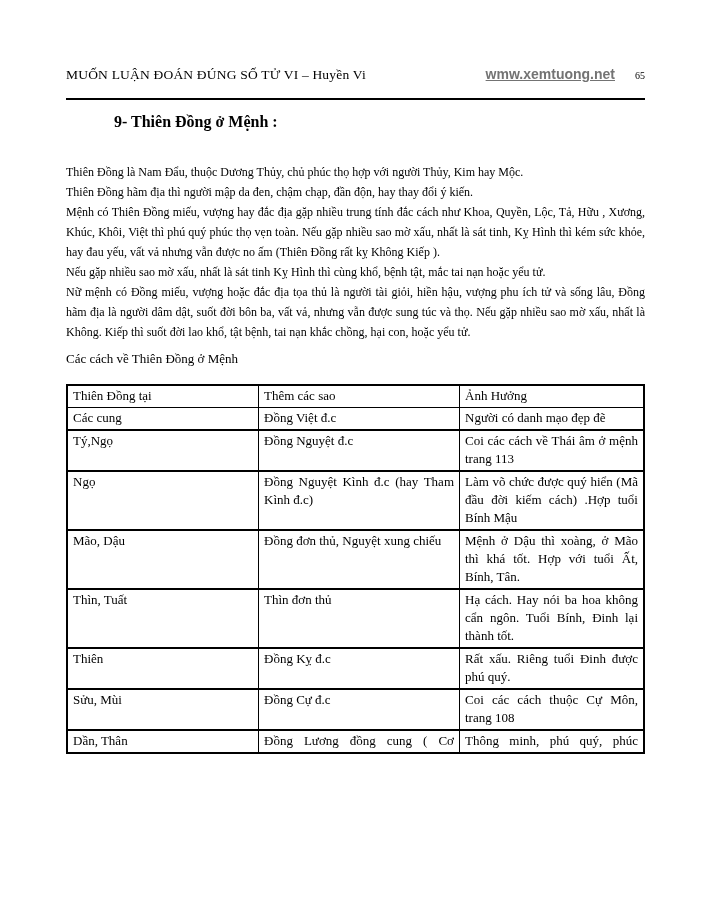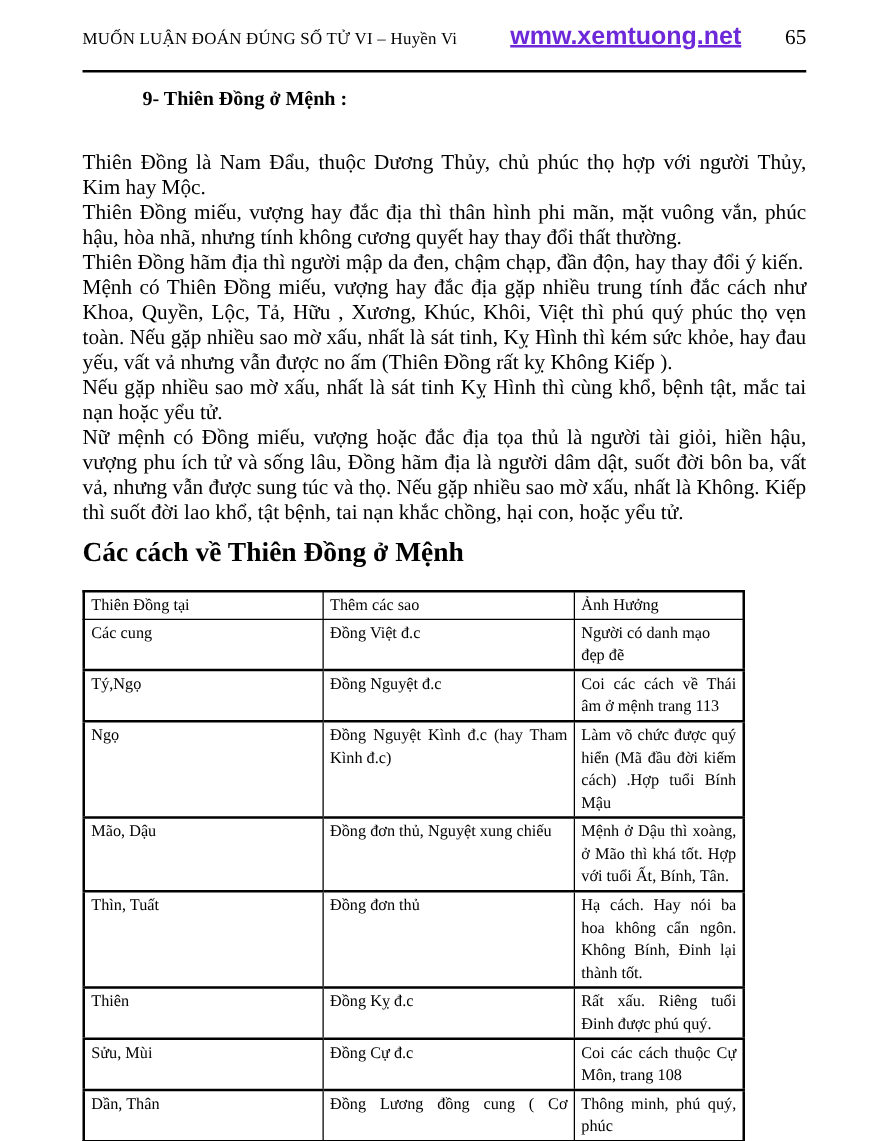--- a/index.html
+++ b/index.html
@@ -12,40 +12,41 @@
     color: #000000;
     font-family: "Liberation Serif", serif;
     overflow: hidden;
   }
   
   .header { display: flex; align-items: baseline; font-size: 13.5px; }
   .header-title { flex: 1; white-space: nowrap; letter-spacing: 0.2px; }
   .website-link {
     font-family: "Liberation Sans", sans-serif;
     font-weight: bold;
-    font-size: 20px;
-    color: #6d28d9;
+    font-size: 14px;
+    color: #737373;
     text-decoration: underline;
     cursor: pointer;
+    margin-top: 48px;
   }
-  .page-number { margin-left: 35px; font-size: 17px; }
+  .page-number { margin-left: 20px; font-size: 10px; }
   .header-rule { border: none; border-top: 2px solid #000; margin: 15px 0 0 0; }
 
   
   .section-heading { font-size: 16px; font-weight: bold; margin: 13px 0 0 0; padding-left: 48px; }
-  .table-heading   { font-size: 22px; font-weight: bold; margin: 9px 0 0 0; }
+  .table-heading   { font-size: 13px; font-weight: normal; margin: 9px 0 0 0; }
 
   
-  .body-text { margin-top: 31px; font-size: 17px; line-height: 20px; text-align: justify; }
+  .body-text { margin-top: 31px; font-size: 12px; line-height: 20px; text-align: justify; }
   .body-text p { margin: 0; }
 
   
   .cases-table {
     border-collapse: collapse;
-    width: 530px;
+    width: 579px;
     margin-top: 17px;
     font-size: 13px;
     line-height: 18px;
     table-layout: fixed;
   }
   .cases-table td, .cases-table th {
     border: 1px solid #000;
     padding: 1px 5px 2px 5px;
     vertical-align: top;
     text-align: left;
@@ -71,21 +72,20 @@
     <a class="website-link">wmw.xemtuong.net</a>
     <span class="page-number">65</span>
   </div>
 
   <hr class="header-rule">
 
   <h1 class="section-heading">9- Thiên Đồng ở Mệnh :</h1>
 
   <div class="body-text">
     <p>Thiên Đồng là Nam Đẩu, thuộc Dương Thủy, chủ phúc thọ hợp với người Thủy, Kim hay Mộc.</p>
-    <p>Thiên Đồng miếu, vượng hay đắc địa thì thân hình phi mãn, mặt vuông vắn, phúc hậu, hòa nhã, nhưng tính không cương quyết hay thay đổi thất thường.</p>
     <p>Thiên Đồng hãm địa thì người mập da đen, chậm chạp, đần độn, hay thay đổi ý kiến.</p>
     <p>Mệnh có Thiên Đồng miếu, vượng hay đắc địa gặp nhiều trung tính đắc cách như Khoa, Quyền, Lộc, Tả, Hữu , Xương, Khúc, Khôi, Việt thì phú quý phúc thọ vẹn toàn. Nếu gặp nhiều sao mờ xấu, nhất là sát tinh, Kỵ Hình thì kém sức khỏe, hay đau yếu, vất vả nhưng vẫn được no ấm (Thiên Đồng rất kỵ Không Kiếp ).</p>
     <p>Nếu gặp nhiều sao mờ xấu, nhất là sát tinh Kỵ Hình thì cùng khổ, bệnh tật, mắc tai nạn hoặc yểu tử.</p>
     <p>Nữ mệnh có Đồng miếu, vượng hoặc đắc địa tọa thủ là người tài giỏi, hiền hậu, vượng phu ích tử và sống lâu, Đồng hãm địa là người dâm dật, suốt đời bôn ba, vất vả, nhưng vẫn được sung túc và thọ. Nếu gặp nhiều sao mờ xấu, nhất là Không. Kiếp thì suốt đời lao khổ, tật bệnh, tai nạn khắc chồng, hại con, hoặc yểu tử.</p>
   </div>
 
   <h2 class="table-heading">Các cách về Thiên Đồng ở Mệnh</h2>
 
   <table class="cases-table">
     <tbody>
@@ -109,22 +109,22 @@
         <td class="c2 j">Đồng Nguyệt Kình đ.c (hay Tham Kình đ.c)</td>
         <td class="j">Làm võ chức được quý hiển (Mã đầu đời kiếm cách) .Hợp tuổi Bính Mậu</td>
       </tr>
       <tr class="h55 sep">
         <td class="c1">Mão, Dậu</td>
         <td class="c2 j">Đồng đơn thủ, Nguyệt xung chiếu</td>
         <td class="j">Mệnh ở Dậu thì xoàng, ở Mão thì khá tốt. Hợp với tuổi Ất, Bính, Tân.</td>
       </tr>
       <tr class="h53 sep">
         <td class="c1">Thìn, Tuất</td>
-        <td class="c2 j">Đồng đơn thủ</td>
-        <td class="j">Hạ cách. Hay nói ba hoa không cẩn ngôn. Không Bính, Đinh lại thành tốt.</td>
+        <td class="c2 j">Thìn đơn thủ</td>
+        <td class="j">Hạ cách. Hay nói ba hoa không cẩn ngôn. Tuổi Bính, Đinh lại thành tốt.</td>
       </tr>
       <tr class="h38 sep">
         <td class="c1">Thiên</td>
         <td class="c2 j">Đồng  Kỵ đ.c</td>
         <td class="j">Rất xấu. Riêng tuổi Đinh  được phú quý.</td>
       </tr>
       <tr class="h35 sep">
         <td class="c1">Sửu, Mùi</td>
         <td class="c2 j">Đồng Cự đ.c</td>
         <td class="j">Coi các cách thuộc Cự Môn, trang 108</td>

